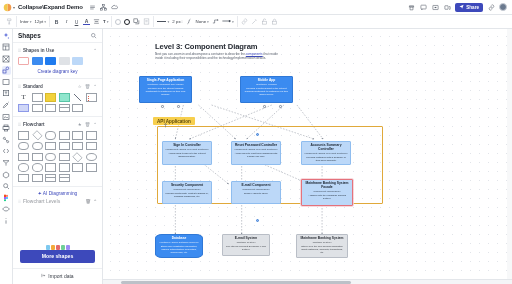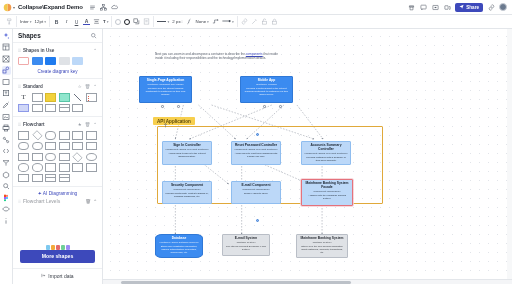--- a/index.html
+++ b/index.html
@@ -576,20 +576,21 @@
                 <path d="M4 4v16M8 12h10M14 8l4 4-4 4"></path>
               </svg>
           </span>
           <span>Import data</span>
         </div>
       </div>
     </div>
 
     <div class="canvas">
 
+      <div class="canvas-title">Level 3: Component Diagram</div>
       <div class="canvas-desc">
         <span>Next you can zoom in and decompose a container to describe the </span><a>components</a><span> that reside inside it including their responsibilities and the technology/implementation details.</span>
       </div>
 
       <svg class="links" viewBox="0 0 407 255" preserveAspectRatio="none">
         <defs>
           <marker id="ar" markerWidth="4" markerHeight="4" refX="3" refY="2" orient="auto">
             <path d="M0,0 L4,2 L0,4 z" fill="#8a919c"></path>
           </marker>
         </defs>

